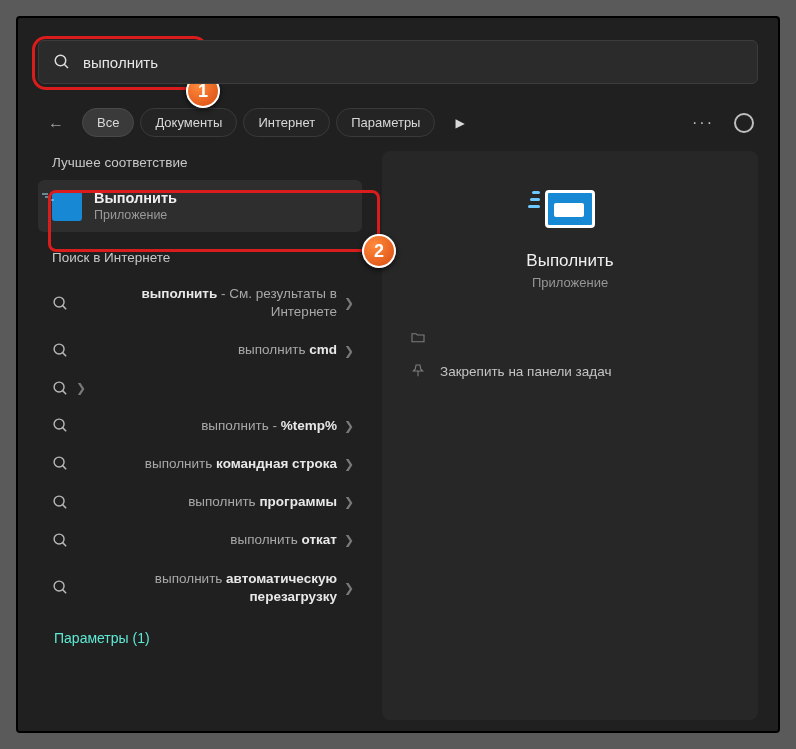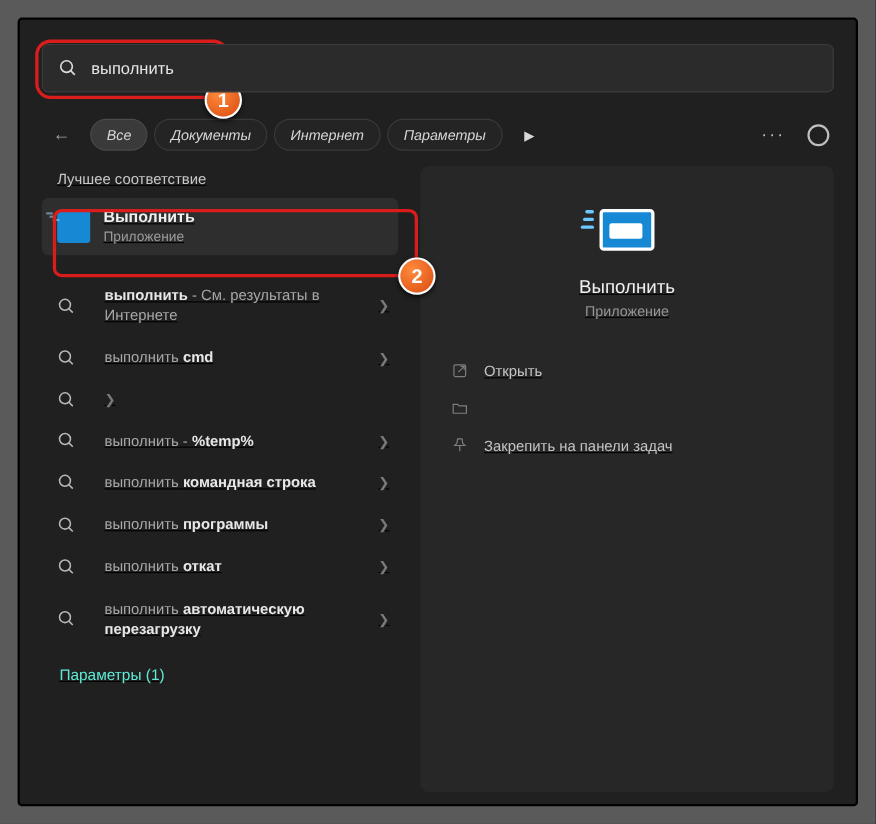--- a/index.html
+++ b/index.html
@@ -79,28 +79,27 @@
 }
 .back-arrow { width: 28px; color: #a0a0a0; text-align: center; font-size: 16px; margin-right: 6px; cursor: pointer; }
 .tab-pill {
   padding: 6px 14px;
   border-radius: 20px;
   border: 1px solid #3a3a3a;
   background: #242424;
   color: #d8d8d8;
   font-size: 13px;
   cursor: pointer;
-  font-style: italic;
 }
 .tab-pill.active { background: #3a3a3a; border-color: #4a4a4a; }
 .play-btn { margin-left: 6px; color: #d8d8d8; padding: 4px 8px; cursor: pointer; font-size: 12px; }
 .tabs-spacer { flex: 1; }
 .more-btn { color: #bfbfbf; font-size: 16px; letter-spacing: 2px; margin-right: 14px; cursor: pointer; }
 .ring-icon { width: 20px; height: 20px; border: 2px solid #bfbfbf; border-radius: 50%; cursor: pointer; }
-.content { display: flex; height: calc(100% - 120px); text-decoration: underline; }
+.content { display: flex; height: calc(100% - 120px); }
 .left-col { width: 352px; padding: 0 0 0 20px; overflow-y: auto; }
 .right-col { flex: 1; padding: 0 20px 0 12px; }
 .section-label { color: #c8c8c8; font-size: 13.5px; margin: 4px 0 10px 14px; }
 .best-match {
   background: #2e2e2e;
   border-radius: 6px;
   padding: 10px 14px;
   display: flex;
   align-items: center;
   gap: 12px;
@@ -108,24 +107,25 @@
   margin-right: 8px;
 }
 .app-icon-sml { width: 30px; height: 30px; display: flex; align-items: center; justify-content: center; background: #1789d4; border-radius: 3px; position: relative; }
 .app-icon-sml::after { content:""; position:absolute; left:-4px; top:8px; width:6px; height:2px; background:#a3e0ff; box-shadow: -3px -3px 0 #a3e0ff, -6px -6px 0 #a3e0ff; opacity:0.5;}
 .app-title { color: #f0f0f0; font-weight: 600; font-size: 14.5px; }
 .app-sub { color: #9a9a9a; font-size: 12.5px; margin-top: 2px; }
 .web-item {
   display: flex;
   align-items: center;
   padding: 10px 10px 10px 14px;
-  gap: 26px;
+  gap: 7px;
   cursor: pointer;
   margin-right: 6px;
   border-radius: 4px;
+  text-align: right;
 }
 .web-icon-svg { width: 17px; height: 17px; stroke: #b8b8b8; fill: none; stroke-width: 2; flex-shrink: 0; }
 .web-text { flex: 1; color: #a8a8a8; font-size: 13.5px; line-height: 1.35; }
 .web-text strong { color: #e8e8e8; font-weight: 600; }
 .chev { color: #7a7a7a; font-size: 12px; }
 .params-row { color: #5eead4; font-size: 14px; padding: 14px 16px; }
 .details-card {
   background: #272727;
   border-radius: 8px;
   margin-top: 0px;
@@ -195,20 +195,21 @@
         <div class="app-icon-sml"></div>
         <div>
           <div class="app-title">Выполнить</div>
           <div class="app-sub">Приложение</div>
         </div>
       </div>
 
       <div class="highlight-box hl2"></div>
       <div class="badge b2">2</div>
 
+      <div class="section-label">Поиск в Интернете</div>
 
       <div id="web-list">
           <div class="web-item">
             <svg class="web-icon-svg" viewBox="0 0 24 24">
               <circle cx="10" cy="10" r="7"></circle>
               <line x1="20" y1="20" x2="15" y2="15"></line>
             </svg>
             <div class="web-text"><strong>выполнить</strong><span> - См. результаты в Интернете</span></div>
             <div class="chev">❯</div>
           </div>
@@ -280,27 +281,20 @@
                 <div></div>
                 <div></div>
                 <div></div>
               </div>
             <div class="dc-icon-inner"></div>
           </div>
         </div>
         <div class="dc-title">Выполнить</div>
         <div class="dc-sub">Приложение</div>
         <div id="actions-list">
-            <div class="dc-action">
-              <svg class="dc-act-icon" viewBox="0 0 24 24">
-                <rect x="4" y="4" width="16" height="16" rx="2"></rect>
-                <path d="M10 14 L18 6 M13 6 h5 v5"></path>
-              </svg>
-              <span>Открыть</span>
-            </div>
             <div class="dc-action">
               <svg class="dc-act-icon" viewBox="0 0 24 24">
                 <path d="M3 7 h6 l2 2 h10 v10 h-18 z"></path>
               </svg>
             </div>
             <div class="dc-action">
               <svg class="dc-act-icon" viewBox="0 0 24 24">
                 <path d="M9 3 h6 l1 6 l3 3 h-14 l3-3 z M12 12 v8"></path>
               </svg>
               <span>Закрепить на панели задач</span>

